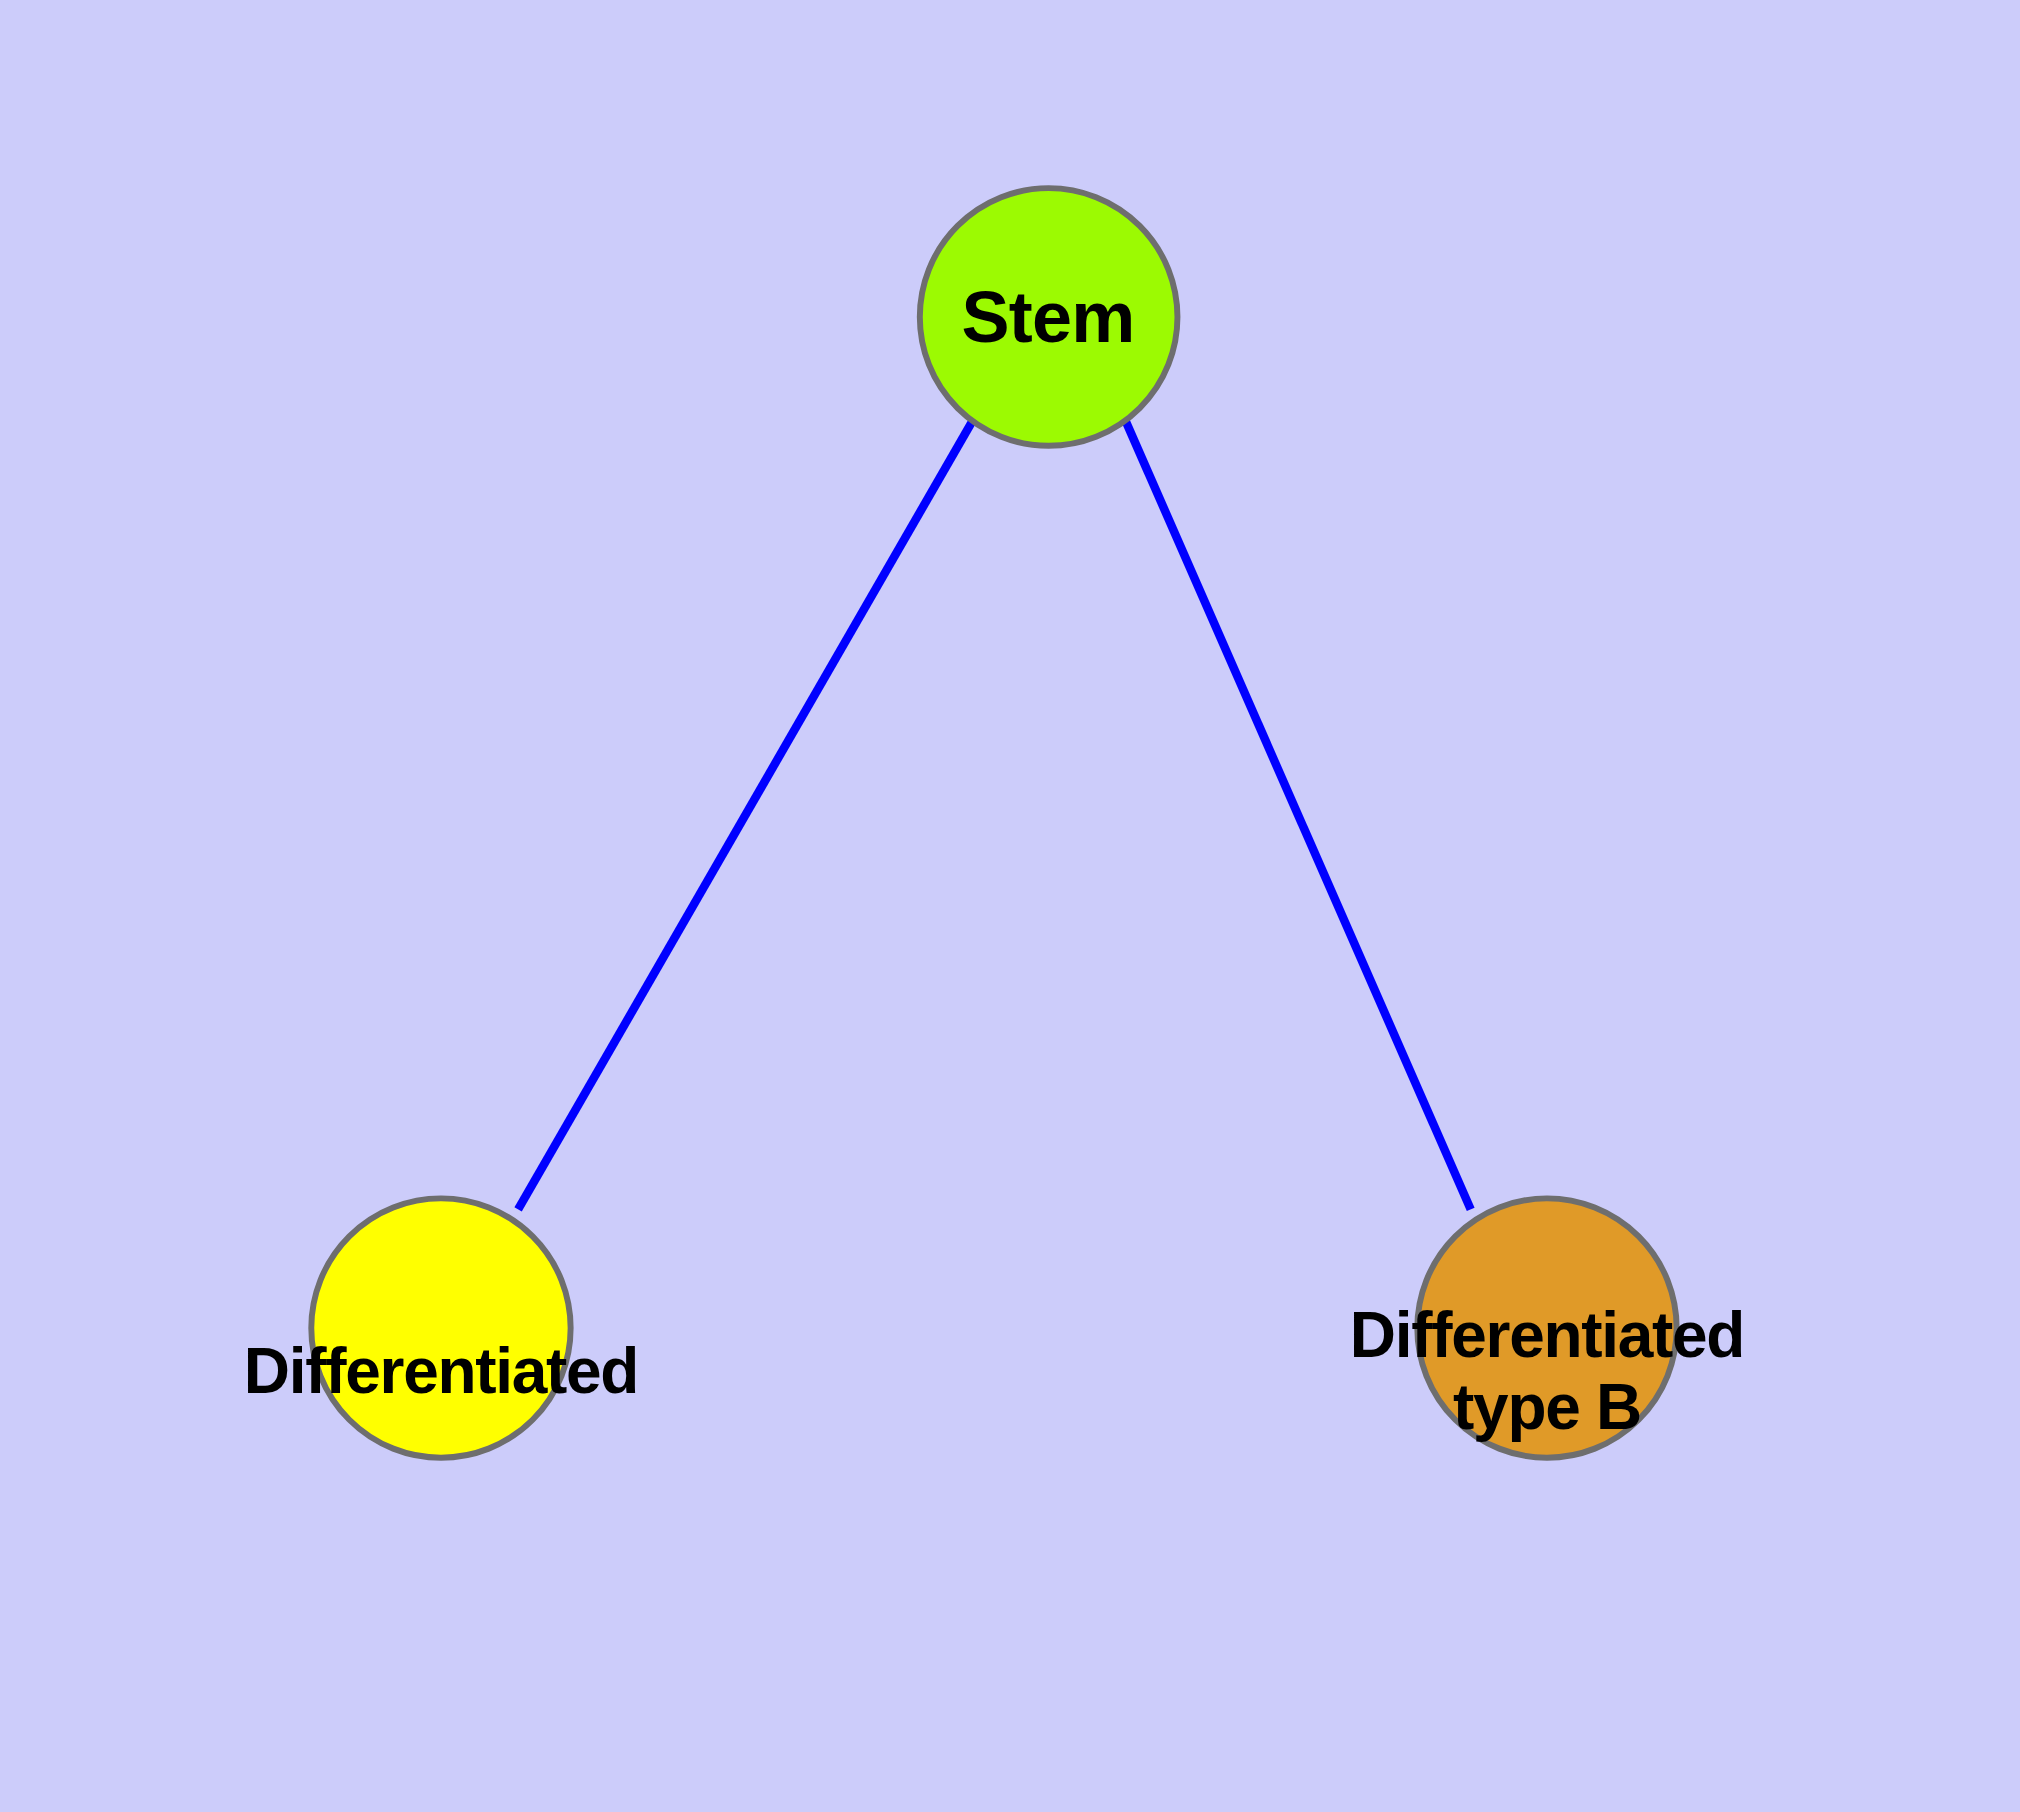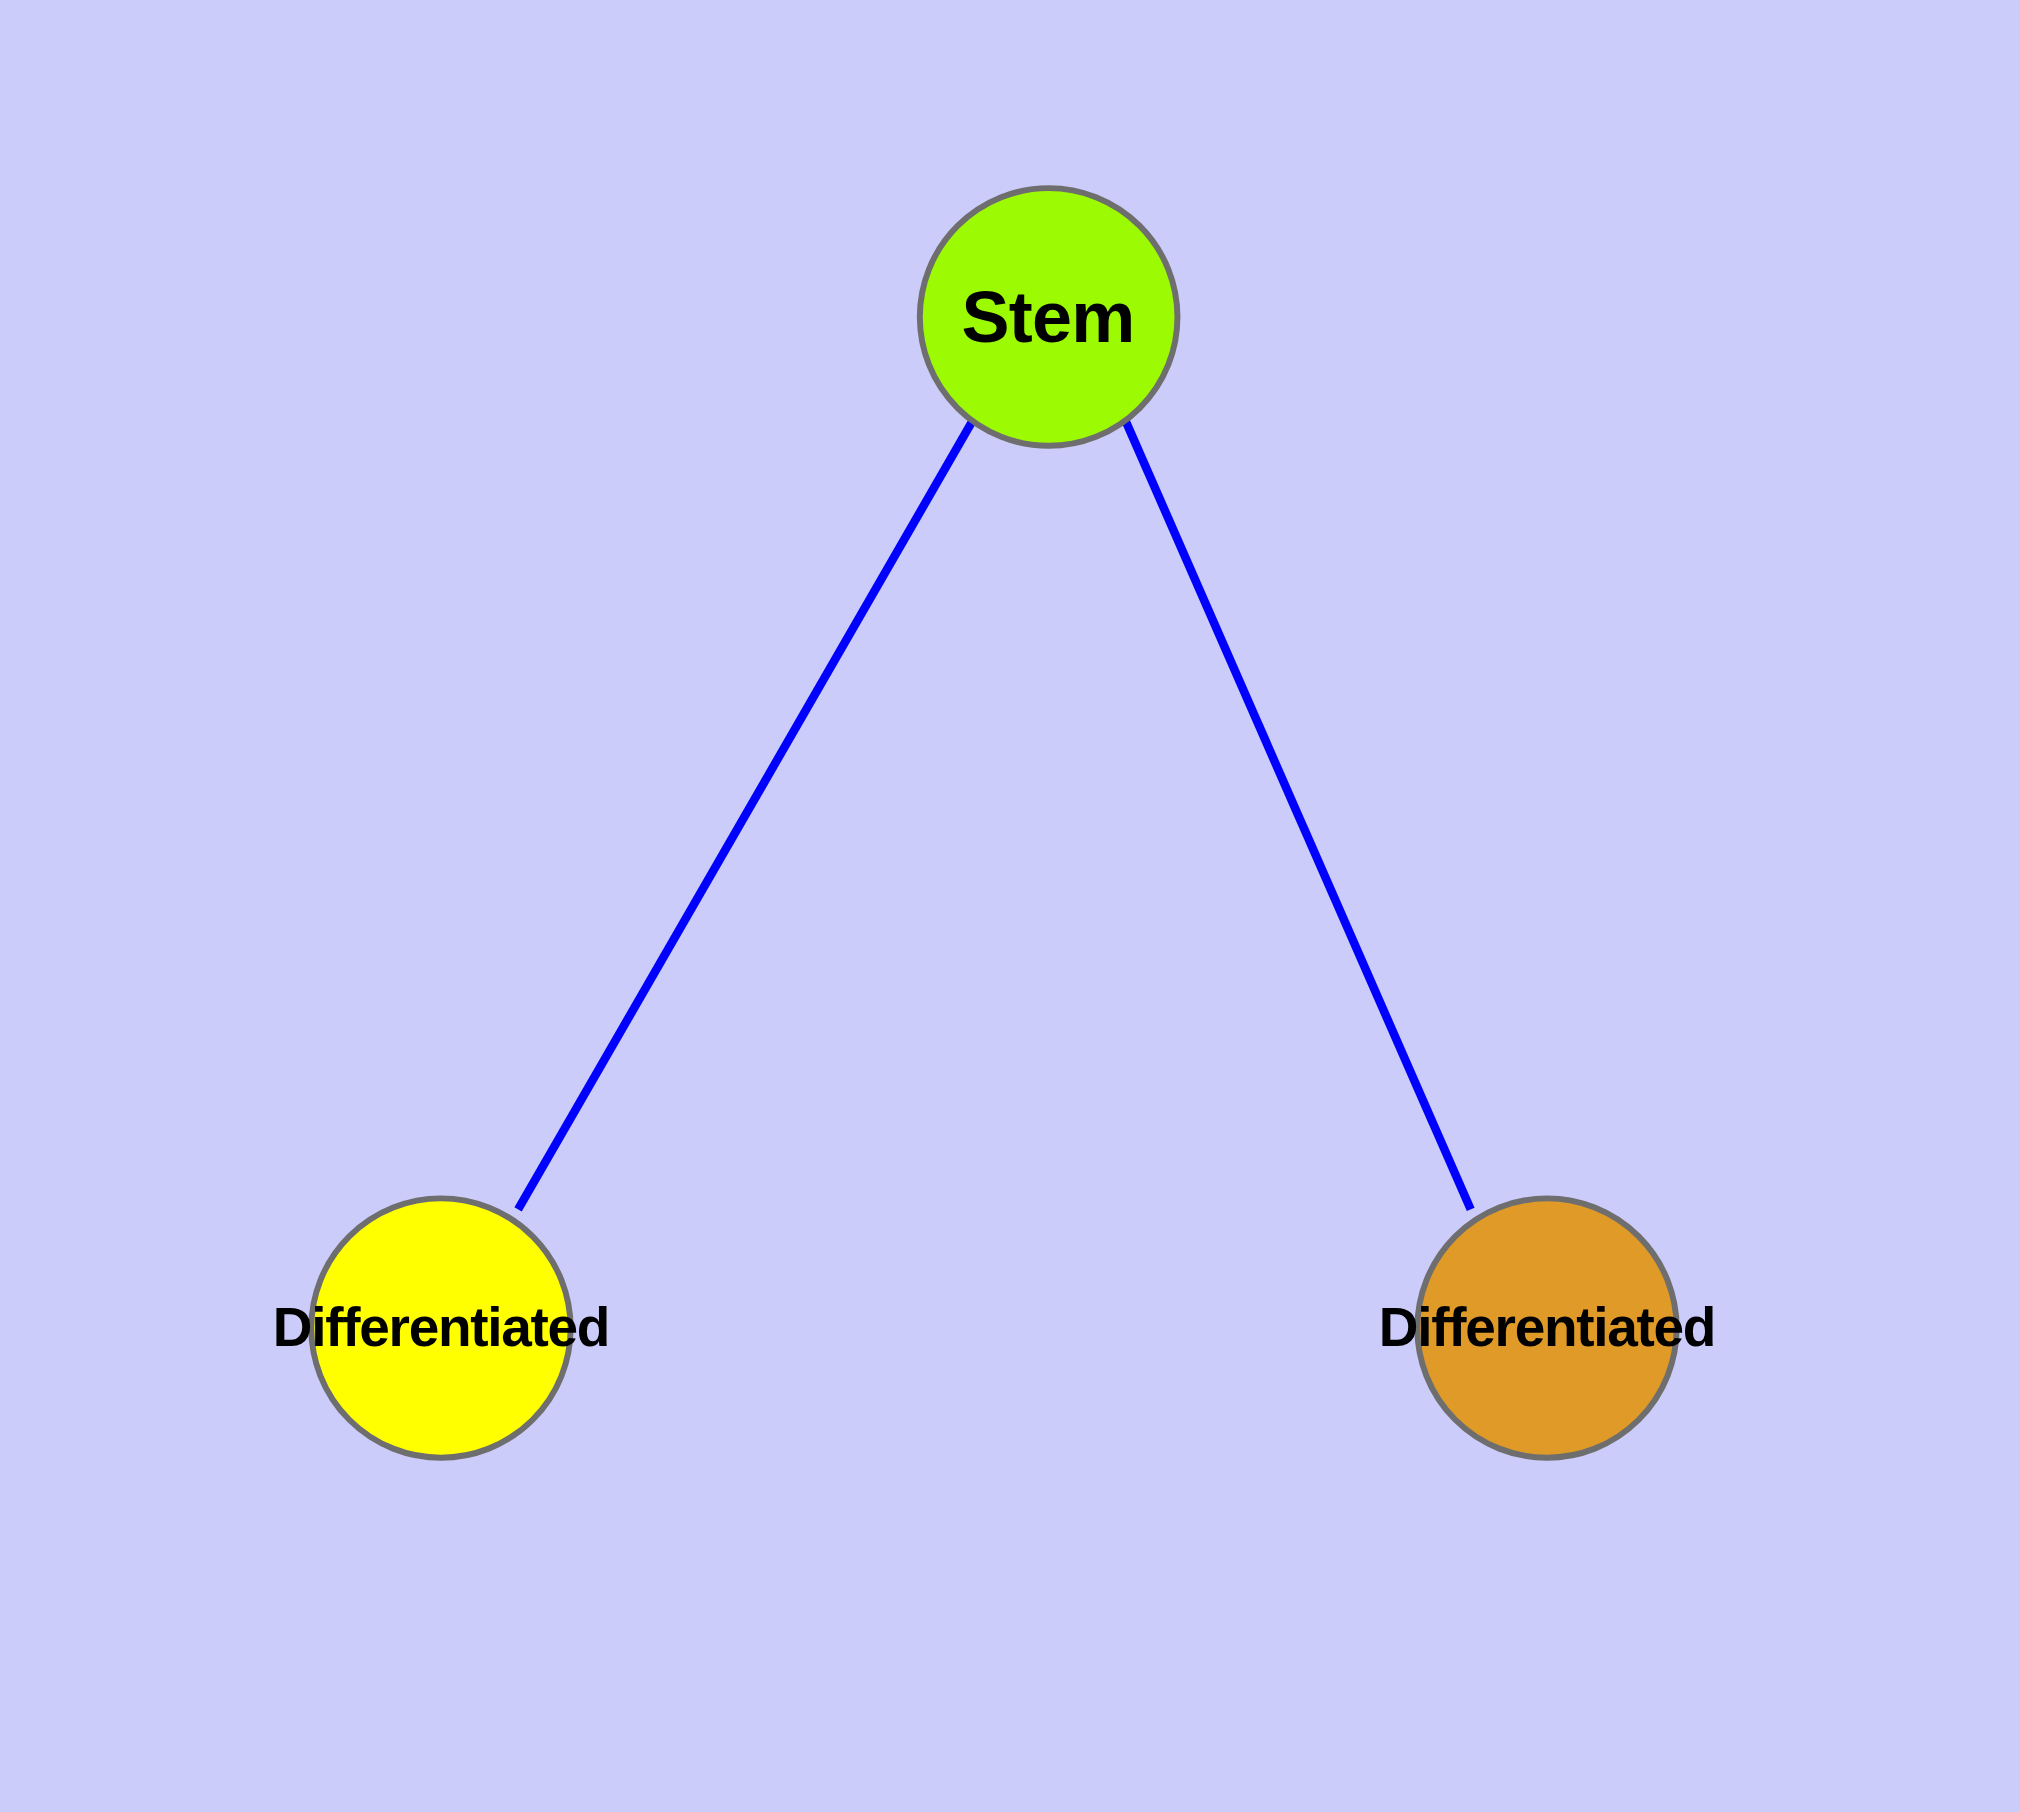--- a/index.html
+++ b/index.html
@@ -35,22 +35,23 @@
     line-height: 1.12;
     white-space: nowrap;
     pointer-events: none;
     transform: translate(-50%, -50%);
   }
   .label-root {
     font-size: 72px;
     letter-spacing: -0.8px;
   }
   .label-leaf {
-    font-size: 55px;
+    font-size: 64px;
     letter-spacing: -1.3px;
+    margin-top: 44px;
   }
 </style>
 </head>
 <body style="background: rgb(204, 204, 250);">
 
 <div id="stage" style="width: 2021px; height: 1812px;">
 
   <div id="canvas-bg" style="background: rgb(204, 204, 250);"></div>
 
   <svg id="graph-svg" viewBox="0 0 2384 2138" xmlns="http://www.w3.org/2000/svg">
@@ -66,16 +67,17 @@
   <div class="node-label label-root" id="label-stem" style="left: 1048px; top: 317px;">
     <div>Stem</div>
   </div>
 
   <div class="node-label label-leaf" id="label-diff-a" style="left: 441px; top: 1328px;">
     <div>Differentiated</div>
   </div>
 
   <div class="node-label label-leaf" id="label-diff-b" style="left: 1547px; top: 1328px;">
     <div>Differentiated</div>
+    <div>type B</div>
   </div>
 
 </div>
 
 
 </body></html>

